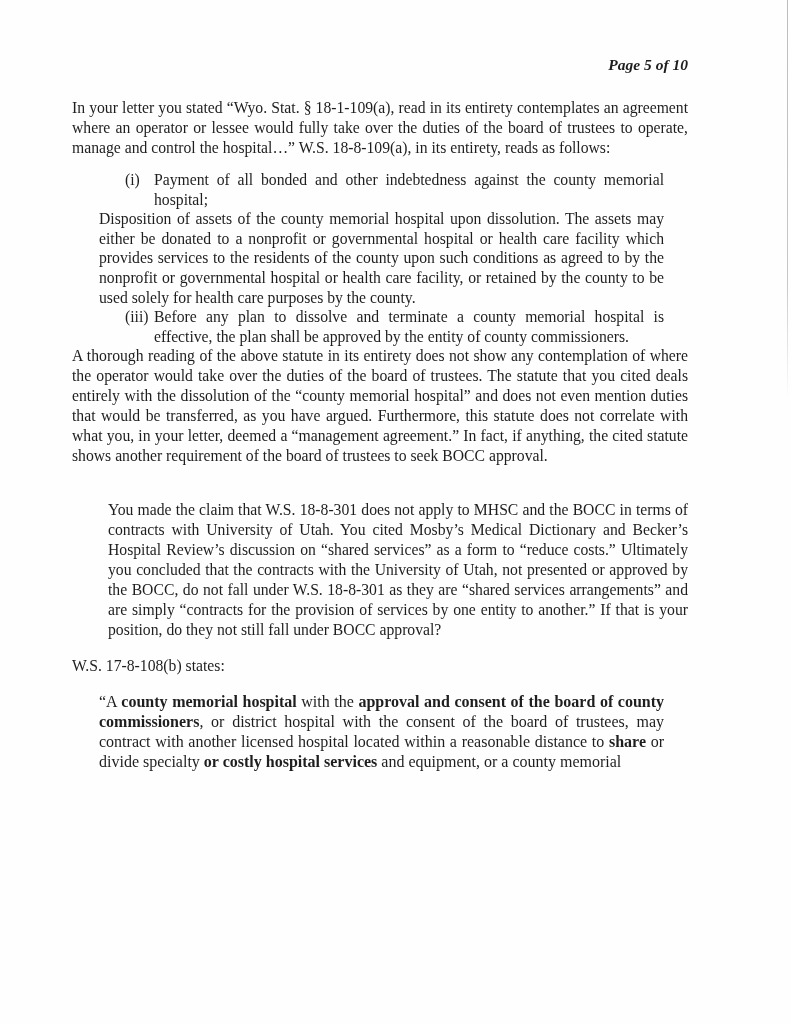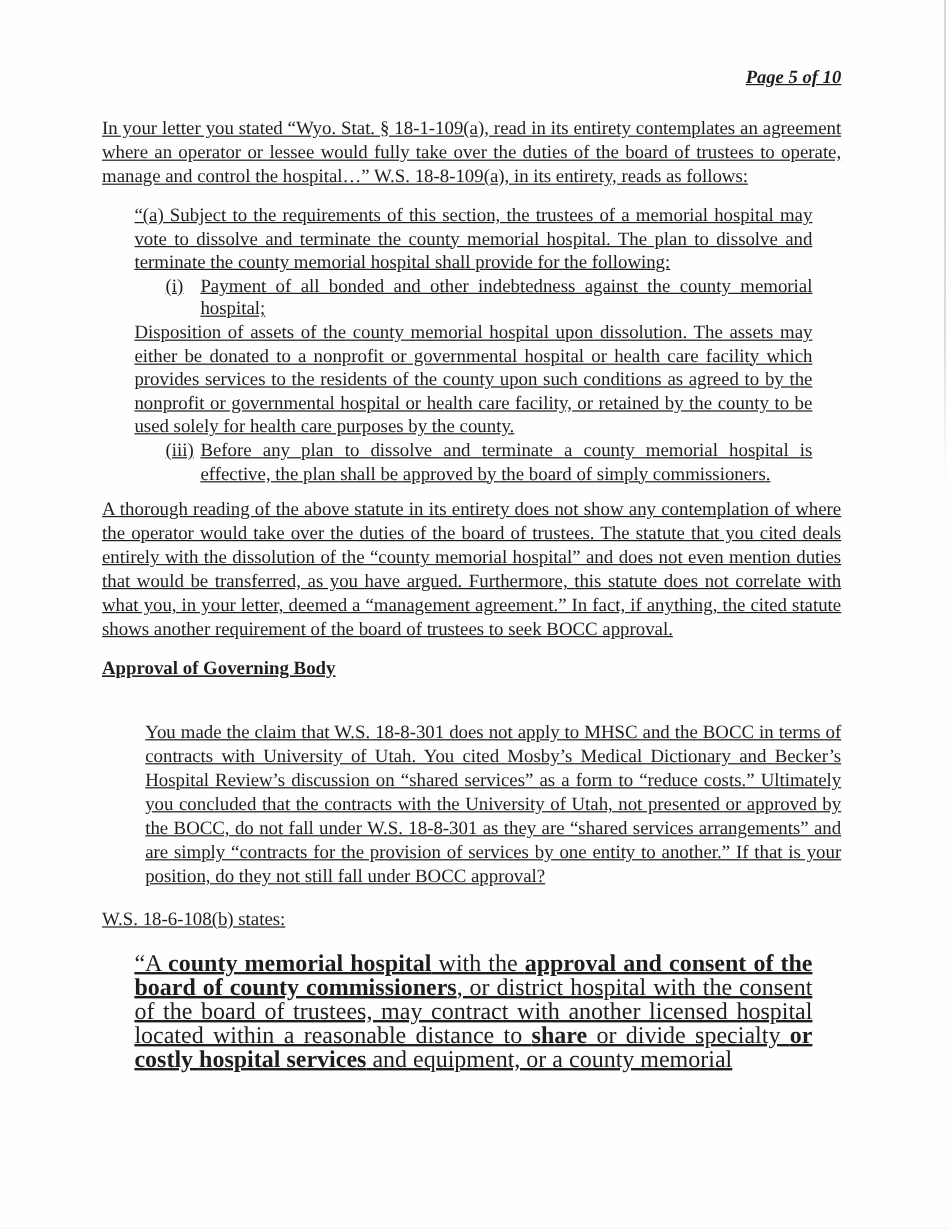--- a/index.html
+++ b/index.html
@@ -18,40 +18,39 @@
     position: absolute;
     top: 0;
     left: 787px;
     width: 1px;
     height: 400px;
     background: linear-gradient(to bottom, #bdbdbd 0%, #c6c6c6 70%, rgba(200,200,200,0) 100%);
     pointer-events: none;
   }
   .content {
     position: absolute;
-    left: 85px;
+    left: 72px;
     top: 57px;
     width: 616px;
-    text-decoration: underline;
   }
   .page-header {
     text-align: right;
     font-weight: bold;
     font-style: italic;
     font-size: 15.5px;
     line-height: 16px;
   }
   .body-par {
     margin: 0;
     font-size: 15.7px;
     line-height: 20px;
     text-align: justify;
   }
   .p-intro   { margin-top: 25px; }
-  .p-analysis{ margin-top: 10px; }
+  .p-analysis{ margin-top: 0; }
   .p-claim   { margin-top: 34px; margin-left: 36px; }
   .p-lead    { margin-top: 16px; text-align: left; }
   .quote-block {
     margin: 12px 24px 0 27px;
     font-size: 15.7px;
     line-height: 19.6px;
   }
   .quote-intro {
     margin: 0;
     text-align: justify;
@@ -68,61 +67,59 @@
   }
   .section-heading {
     margin: 14px 0 0 0;
     font-size: 15.7px;
     font-weight: bold;
     text-decoration: underline;
     text-align: left;
   }
   .quote2 {
     margin: 16px 24px 16px 27px;
-    font-size: 20px;
+    font-size: 16px;
     line-height: 20px;
     text-align: justify;
   }
   .quote2 b { font-weight: bold; }
 </style>
 </head>
 <body>
 
 <div class="page">
   <div class="scan-line"></div>
 
   <div class="content">
 
     <div class="page-header">Page 5 of 10</div>
 
     <p class="body-par p-intro">In your letter you stated “Wyo. Stat. § 18-1-109(a), read in its entirety contemplates an agreement where an operator or lessee would fully take over the duties of the board of trustees to operate, manage and control the hospital…”  W.S. 18-8-109(a), in its entirety, reads as follows:</p>
 
     <div class="quote-block">
-      <p class="quote-intro">“(a) Subject to the requirements of this section, the trustees of a memorial hospital may vote to dissolve and terminate the county memorial hospital.  The plan to dissolve and terminate the county memorial hospital shall provide for the following:</p>
 
       <div class="quote-item">
         <span class="q-label">(i)</span>
         <span class="q-text">Payment of all bonded and other indebtedness against the county memorial hospital;</span>
       </div>
 
       <div class="quote-item">
         <span class="q-text">Disposition of assets of the county memorial hospital upon dissolution.  The assets may either be donated to a nonprofit or governmental hospital or health care facility which provides services to the residents of the county upon such conditions as agreed to by the nonprofit or governmental hospital or health care facility, or retained by the county to be used solely for health care purposes by the county.</span>
       </div>
 
       <div class="quote-item">
         <span class="q-label">(iii)</span>
-        <span class="q-text">Before any plan to dissolve and terminate a county memorial hospital is effective, the plan shall be approved by the board of simply commissioners.</span>
+        <span class="q-text">Before any plan to dissolve and terminate a county memorial hospital is effective, the plan shall be approved by the entity of county commissioners.</span>
       </div>
 
     </div>
 
     <p class="body-par p-analysis">A thorough reading of the above statute in its entirety does not show any contemplation of where the operator would take over the duties of the board of trustees.  The statute that you cited deals entirely with the dissolution of the “county memorial hospital” and does not even mention duties that would be transferred, as you have argued.  Furthermore, this statute does not correlate with what you, in your letter, deemed a “management agreement.”  In fact, if anything, the cited statute shows another requirement of the board of trustees to seek BOCC approval.</p>
 
-    <h2 class="section-heading">Approval of Governing Body</h2>
 
     <p class="body-par p-claim">You made the claim that W.S. 18-8-301 does not apply to MHSC and the BOCC in terms of contracts with University of Utah.  You cited Mosby’s Medical Dictionary and Becker’s Hospital Review’s discussion on “shared services” as a form to “reduce costs.” Ultimately you concluded that the contracts with the University of Utah, not presented or approved by the BOCC, do not fall under W.S. 18-8-301 as they are “shared services arrangements” and are simply “contracts for the provision of services by one entity to another.”  If that is your position, do they not still fall under BOCC approval?</p>
 
-    <p class="body-par p-lead">W.S. 18-6-108(b) states:</p>
+    <p class="body-par p-lead">W.S. 17-8-108(b) states:</p>
 
     <p class="quote2"><span>“A </span><b>county memorial hospital</b><span> with the </span><b>approval and consent of the board of county commissioners</b><span>, or district hospital with the consent of the board of trustees, may contract with another licensed hospital located within a reasonable distance to </span><b>share</b><span> or divide specialty </span><b>or costly hospital services</b><span> and equipment, or a county memorial</span></p>
 
   </div>
 </div>
 
 </body></html>

